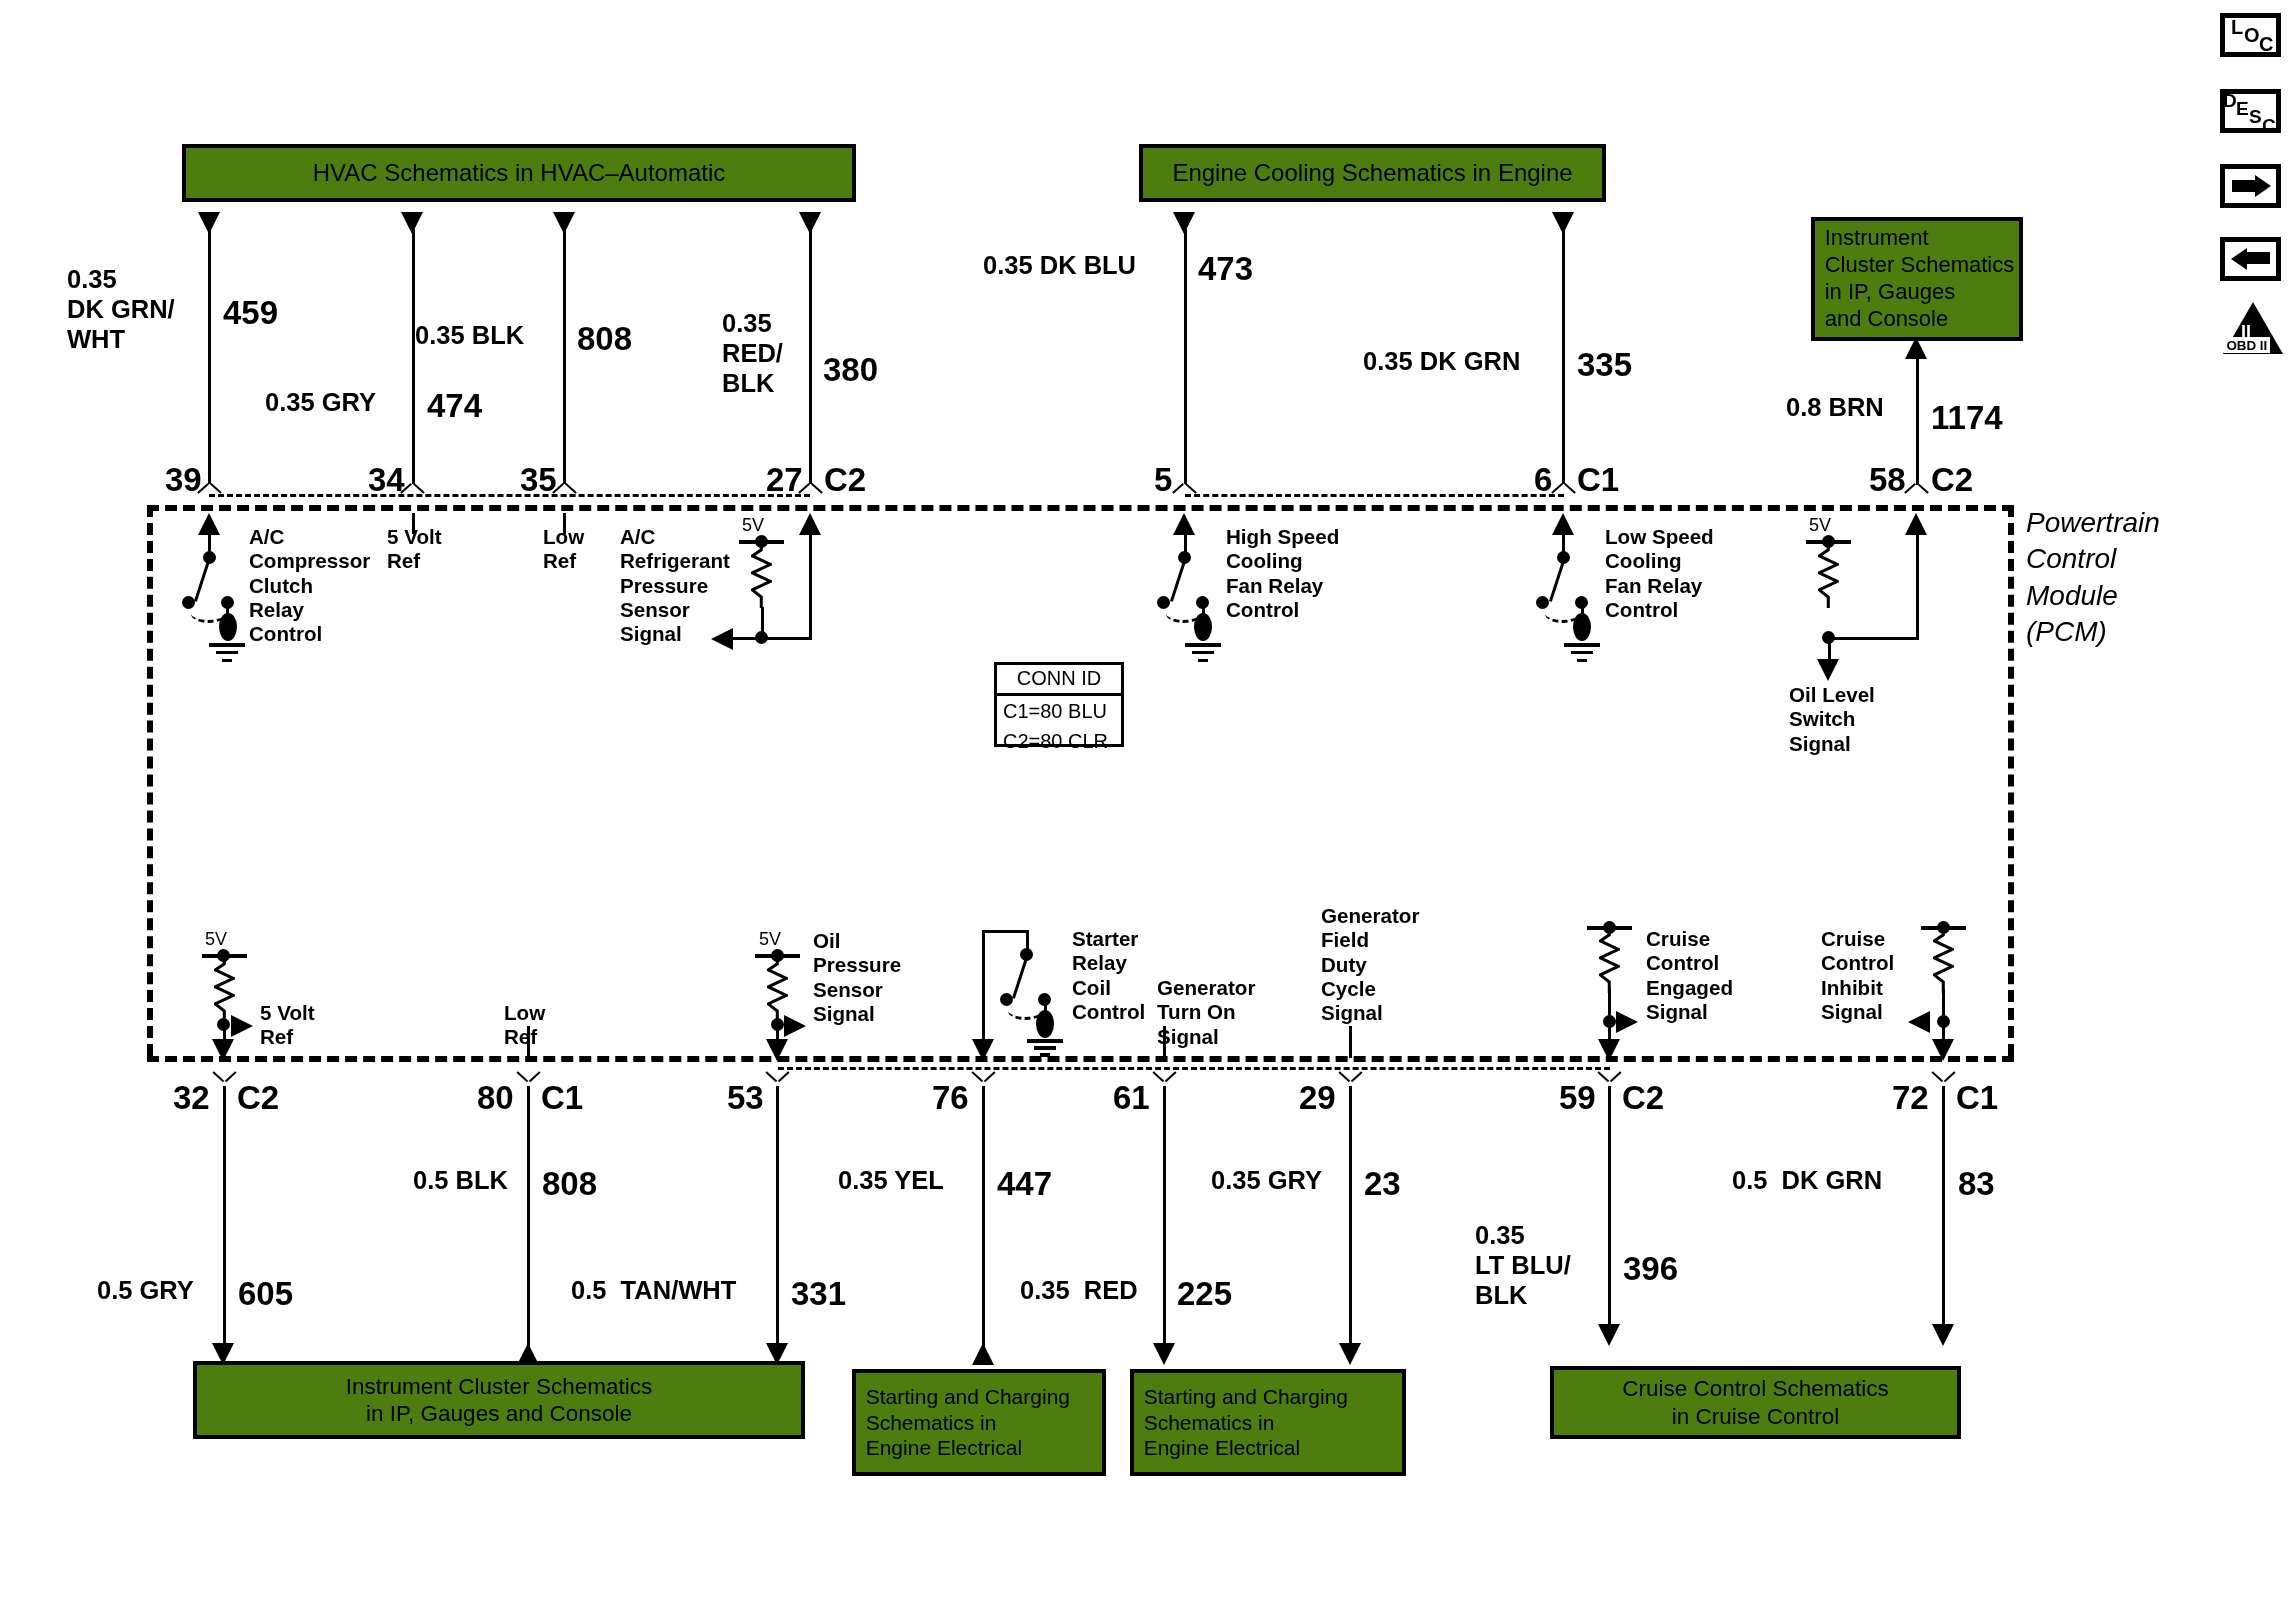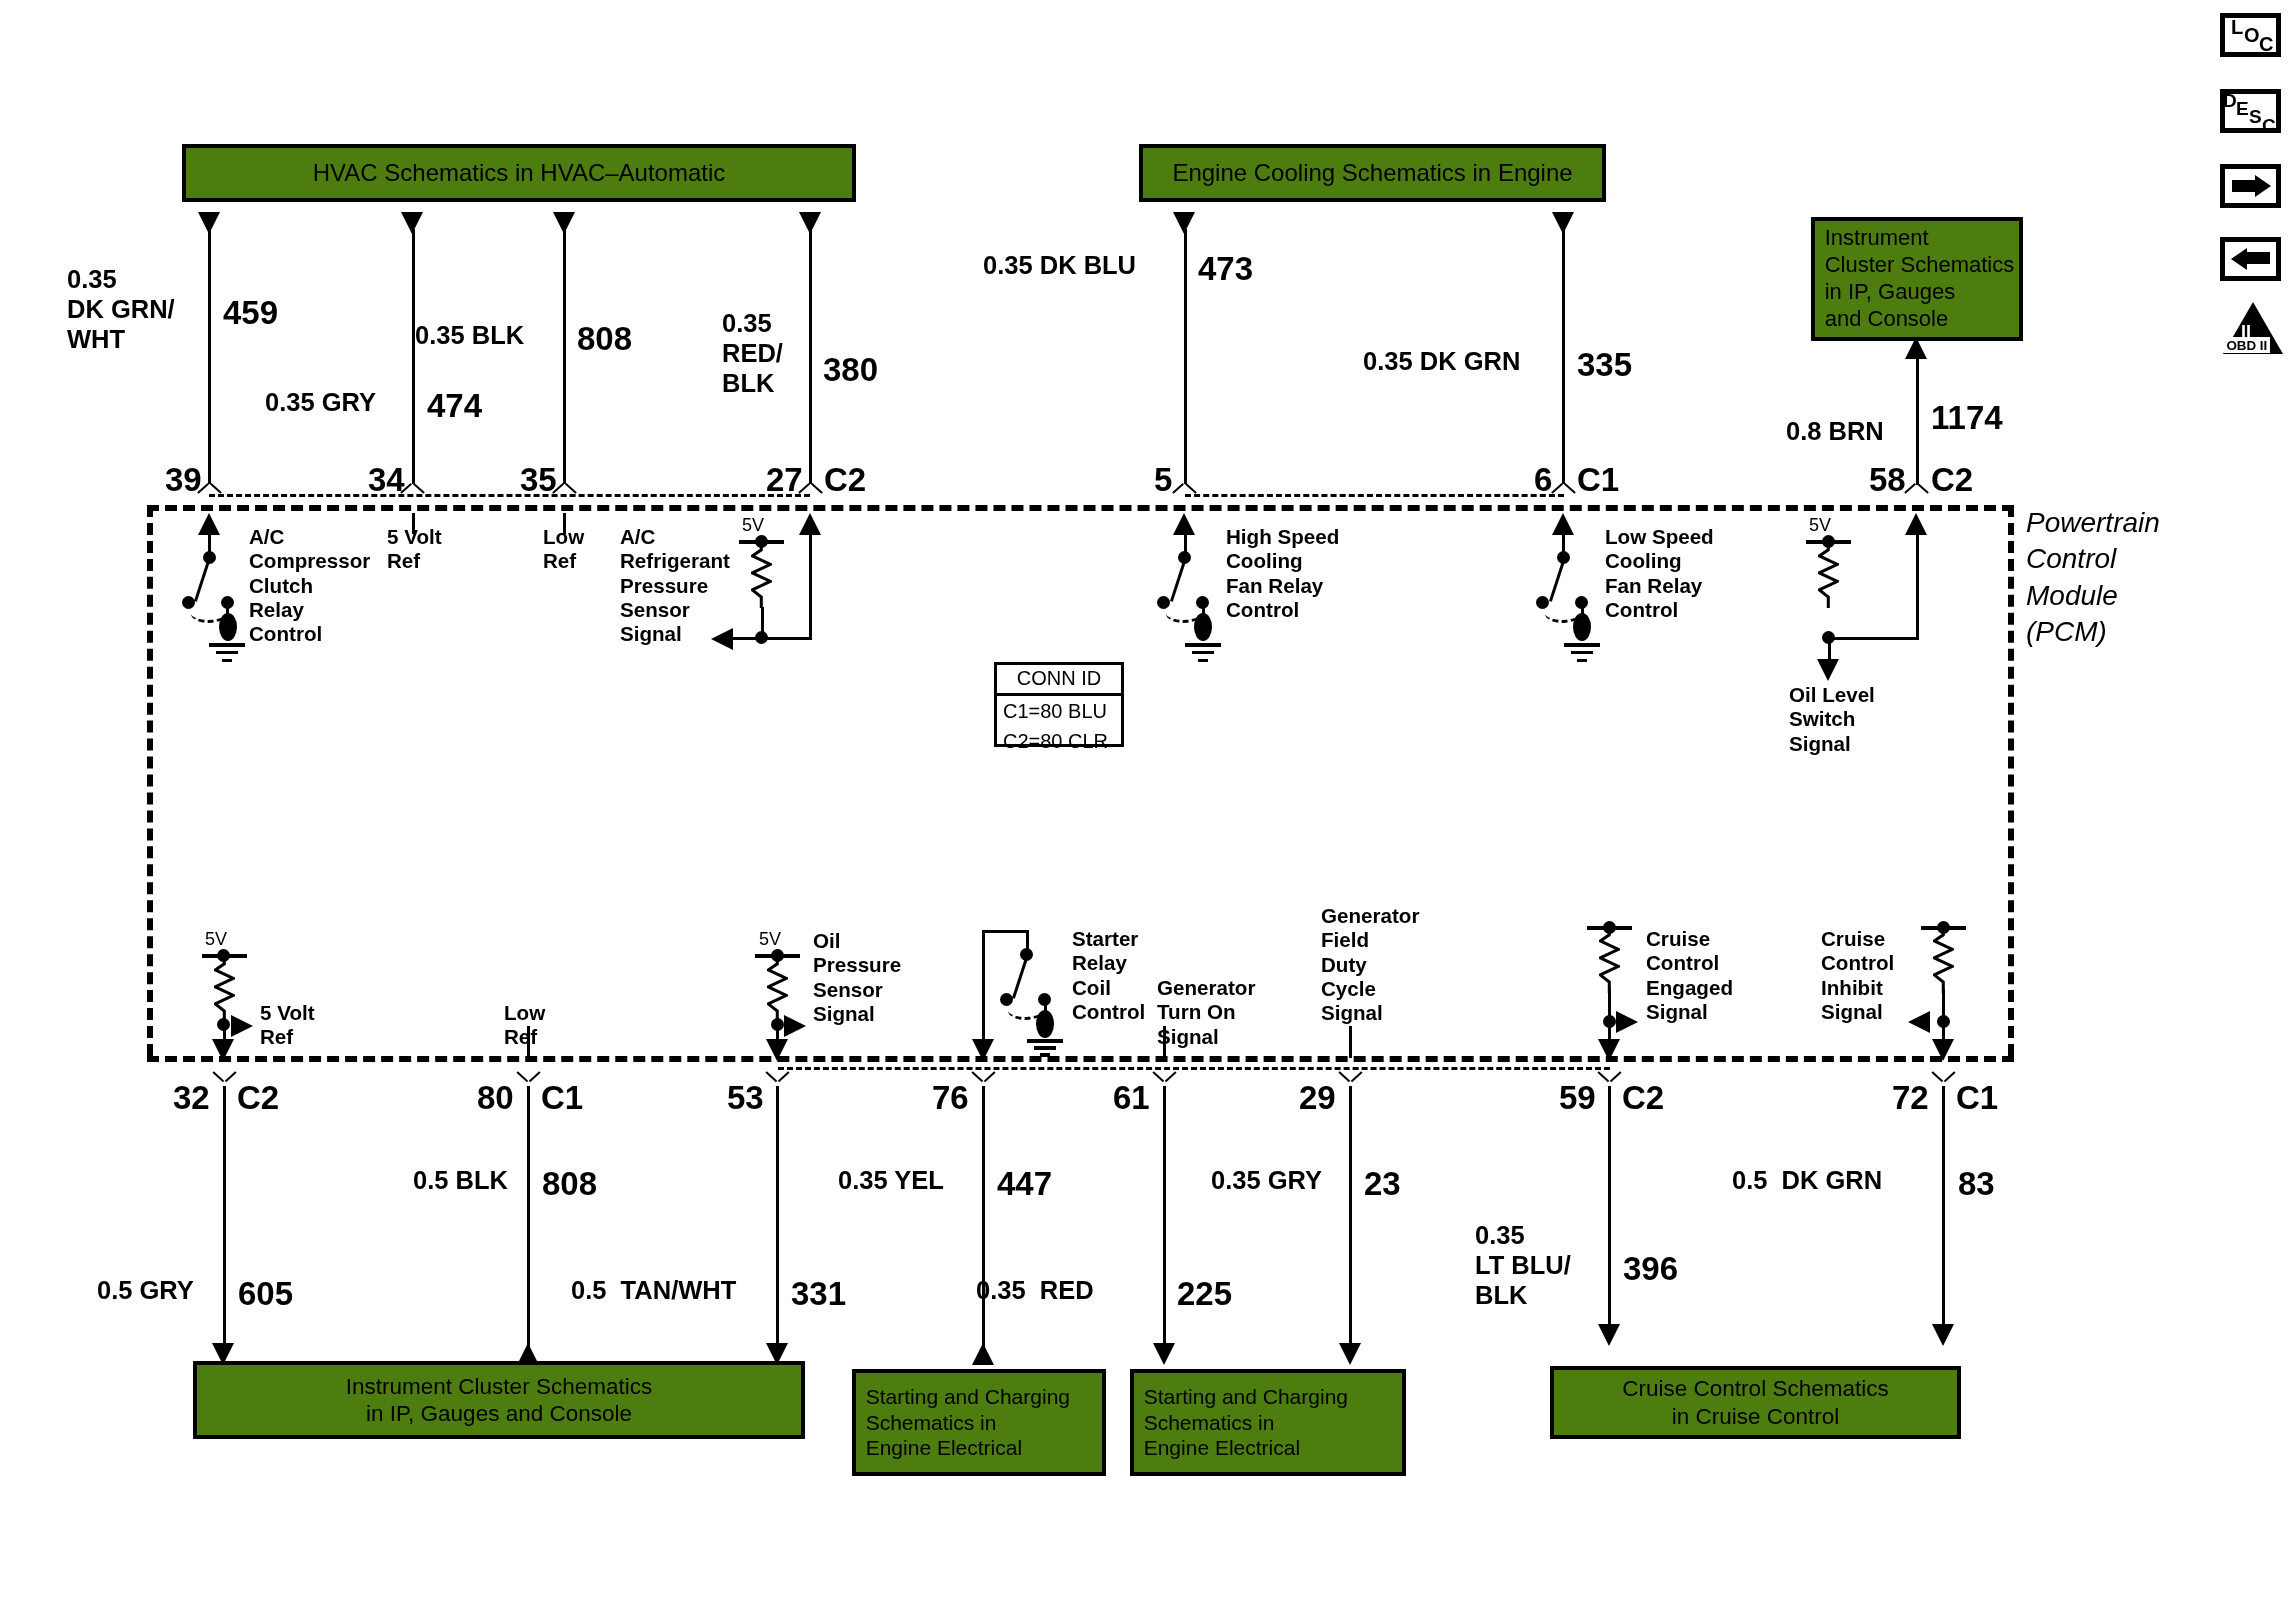--- a/index.html
+++ b/index.html
@@ -152,21 +152,21 @@
 RED/
 BLK</div>
 <div class="lbl num" style="left:823px;top:351px;">380</div>
 
 <div class="lbl w" style="left:983px;top:250px;">0.35 DK BLU</div>
 <div class="lbl num" style="left:1198px;top:250px;">473</div>
 
 <div class="lbl w" style="left:1363px;top:346px;">0.35 DK GRN</div>
 <div class="lbl num" style="left:1577px;top:346px;">335</div>
 
-<div class="lbl w" style="left:1786px;top:416px;">0.8 BRN</div>
+<div class="lbl w" style="left:1786px;top:392px;">0.8 BRN</div>
 <div class="lbl num" style="left:1931px;top:399px;">1174</div>
 
 <div class="lbl num" style="left:165px;top:461px;">39</div>
 <div class="chevU" style="left:199px;top:487px;"></div>
 
 <div class="lbl num" style="left:368px;top:461px;">34</div>
 <div class="chevU" style="left:402px;top:487px;"></div>
 
 <div class="lbl num" style="left:520px;top:461px;">35</div>
 <div class="chevU" style="left:554px;top:487px;"></div>
@@ -458,21 +458,21 @@
 <div class="lbl w" style="left:571px;top:1275px;">0.5  TAN/WHT</div>
 <div class="lbl num" style="left:791px;top:1275px;">331</div>
 
 <div class="vline" style="left:982px;top:1086px;height:273px;"></div>
 <div class="arrU" style="left:972px;top:1343px;"></div>
 <div class="lbl w" style="left:838px;top:1165px;">0.35 YEL</div>
 <div class="lbl num" style="left:997px;top:1165px;">447</div>
 
 <div class="vline" style="left:1163px;top:1086px;height:273px;"></div>
 <div class="arrD" style="left:1153px;top:1343px;"></div>
-<div class="lbl w" style="left:976px;top:1275px;">0.35  RED</div>
+<div class="lbl w" style="left:1020px;top:1275px;">0.35  RED</div>
 <div class="lbl num" style="left:1177px;top:1275px;">225</div>
 
 <div class="vline" style="left:1349px;top:1086px;height:273px;"></div>
 <div class="arrD" style="left:1339px;top:1343px;"></div>
 <div class="lbl w" style="left:1211px;top:1165px;">0.35 GRY</div>
 <div class="lbl num" style="left:1364px;top:1165px;">23</div>
 
 <div class="vline" style="left:1608px;top:1086px;height:255px;"></div>
 <div class="arrD" style="left:1598px;top:1324px;"></div>
 <div class="lbl w" style="left:1475px;top:1220px;">0.35

